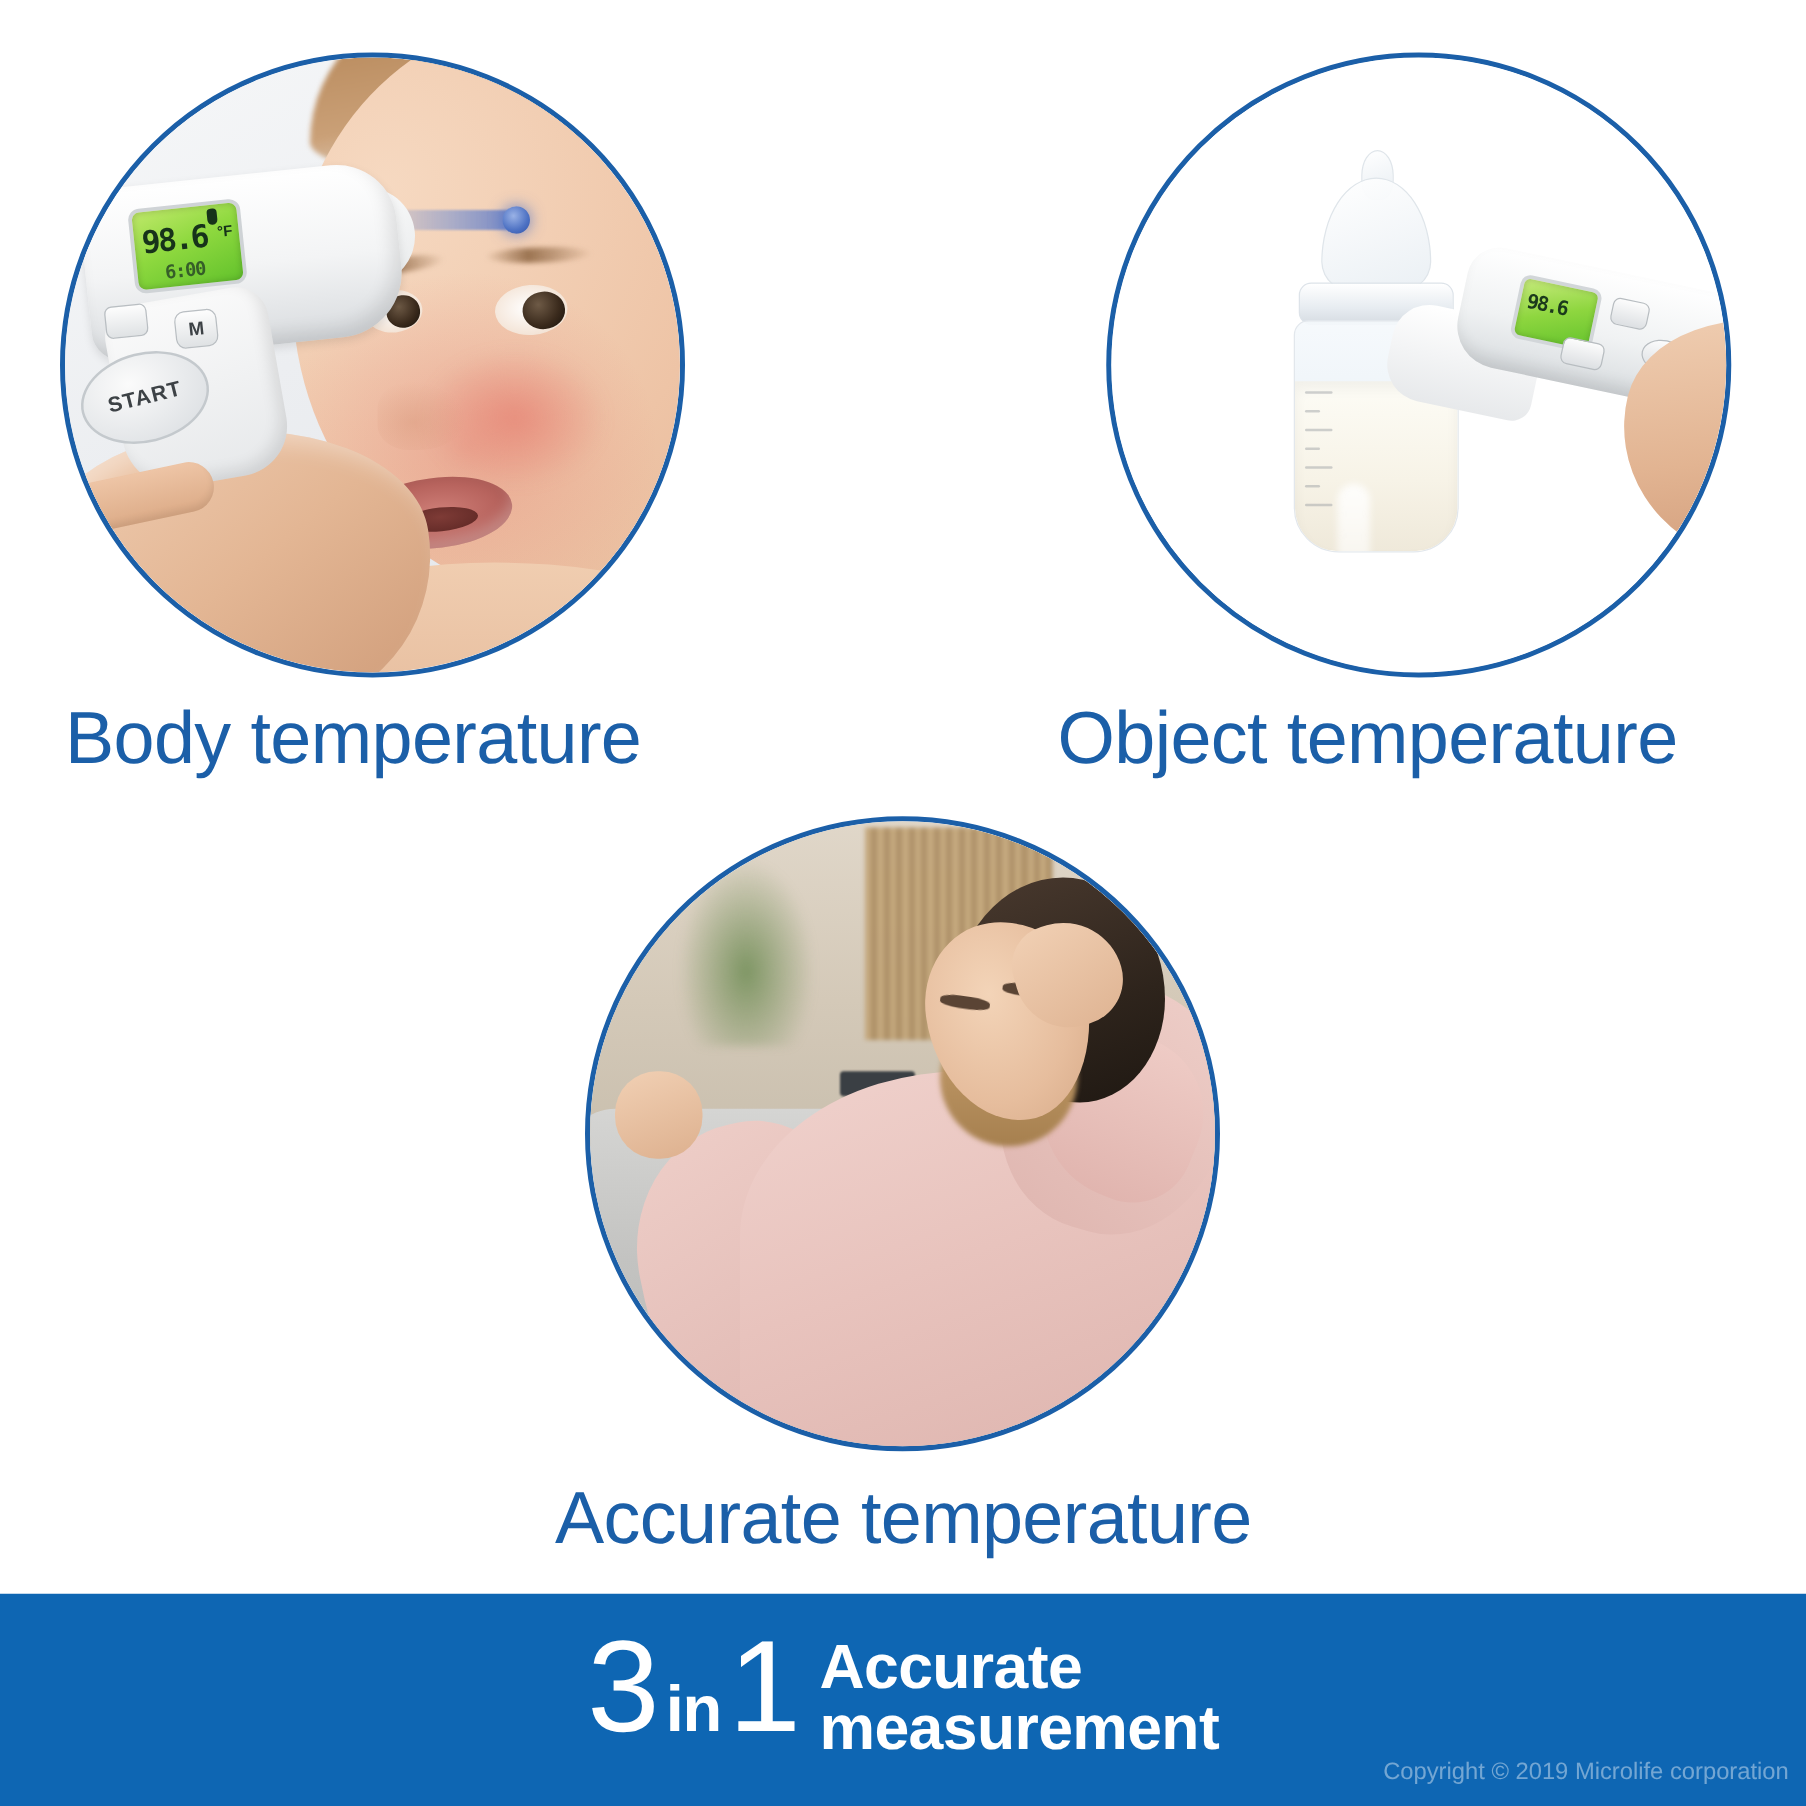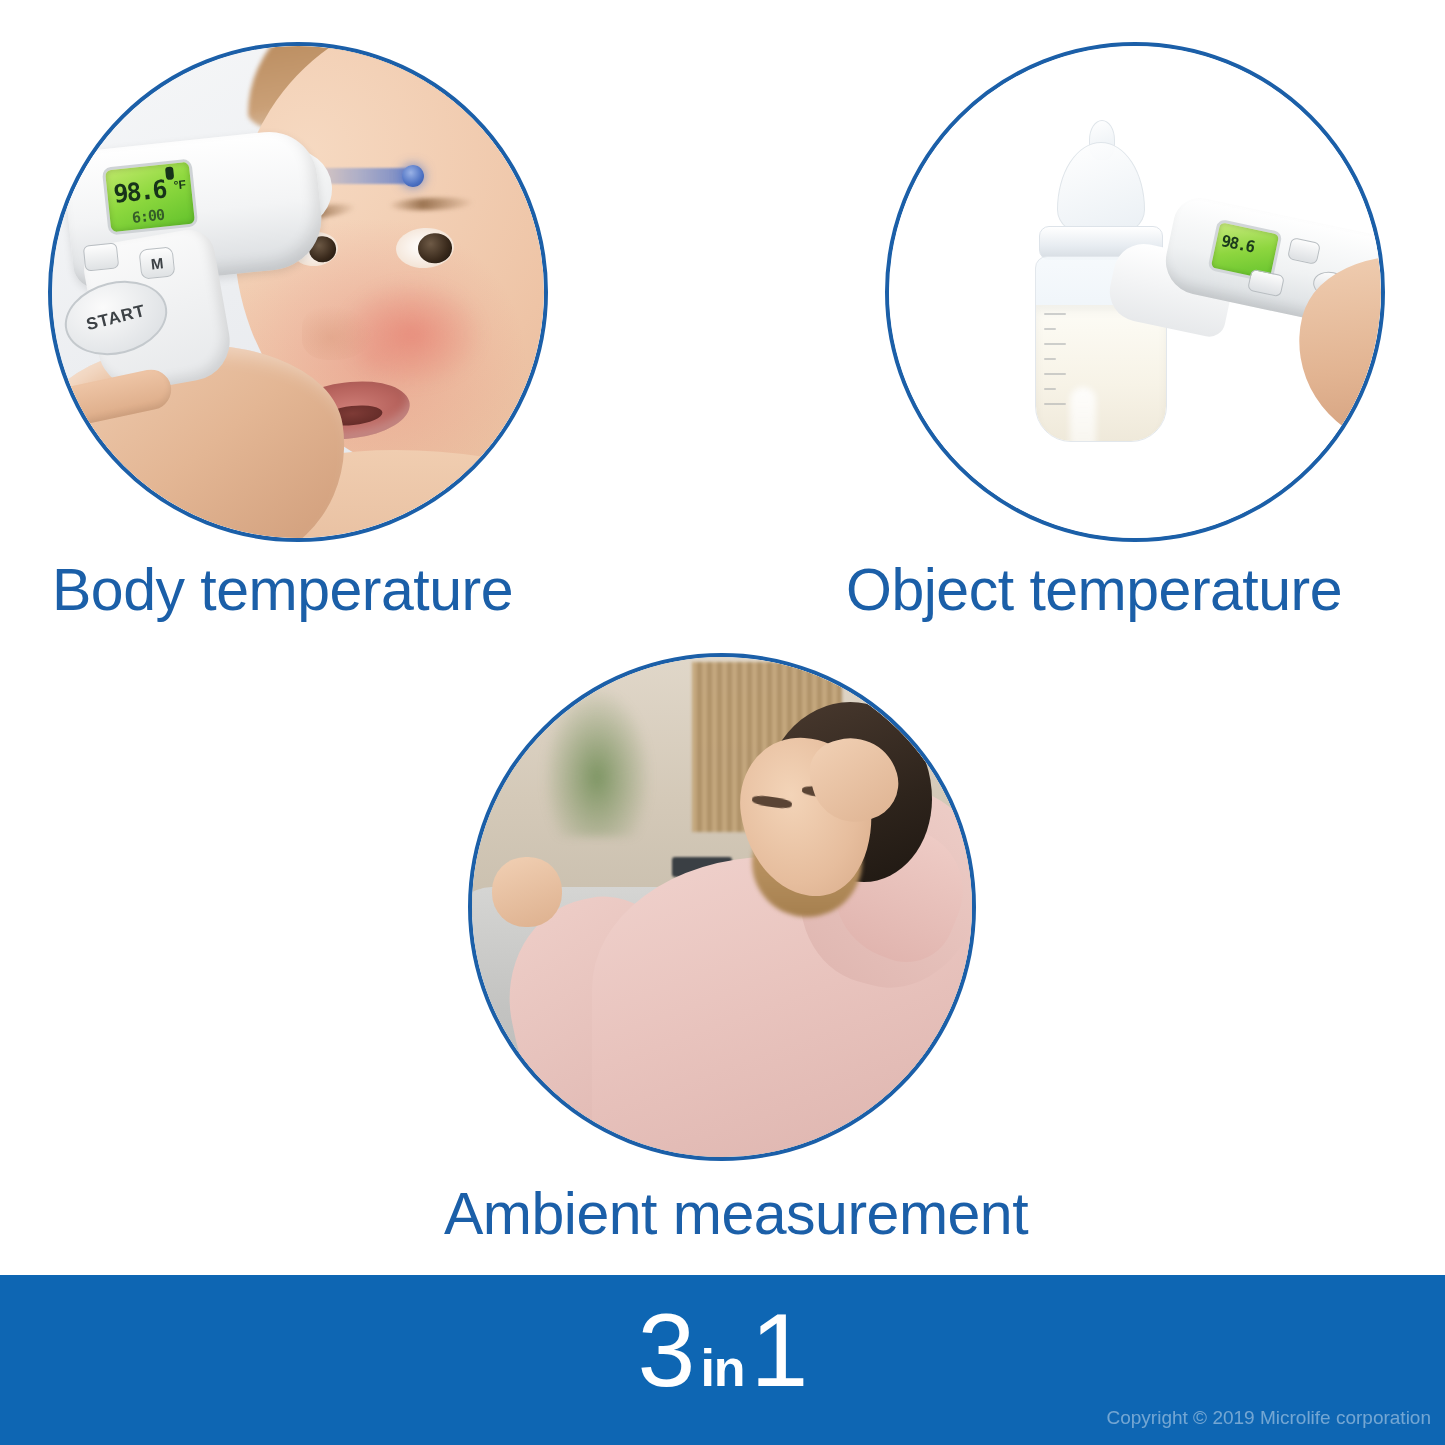--- a/index.html
+++ b/index.html
@@ -593,26 +593,30 @@
       <div class="w-hand-fore"></div>
 
       <div class="fan">
         <div class="fan-blade"></div>
         <div class="fan-ribs"></div>
       </div>
       <div class="w-hand-fan"></div>
     </div>
   </div>
 
-  <div class="caption" style="left:444px; top:1180px;">Ambient measurement</div>
+  <div class="caption" style="left:444px; top:1180px;">Accurate temperature</div>
 
   <div id="footer-bar">
     <div class="footer-main">
       <div class="three-in-one">
         <span class="tio-num">3</span>
         <span class="tio-in">in</span>
         <span class="tio-num">1</span>
       </div>
+      <div class="accurate-block">
+        <div>Accurate</div>
+        <div>measurement</div>
+      </div>
     </div>
     <div id="copyright">Copyright © 2019 Microlife corporation</div>
   </div>
 
 </div>
 
 </body></html>

